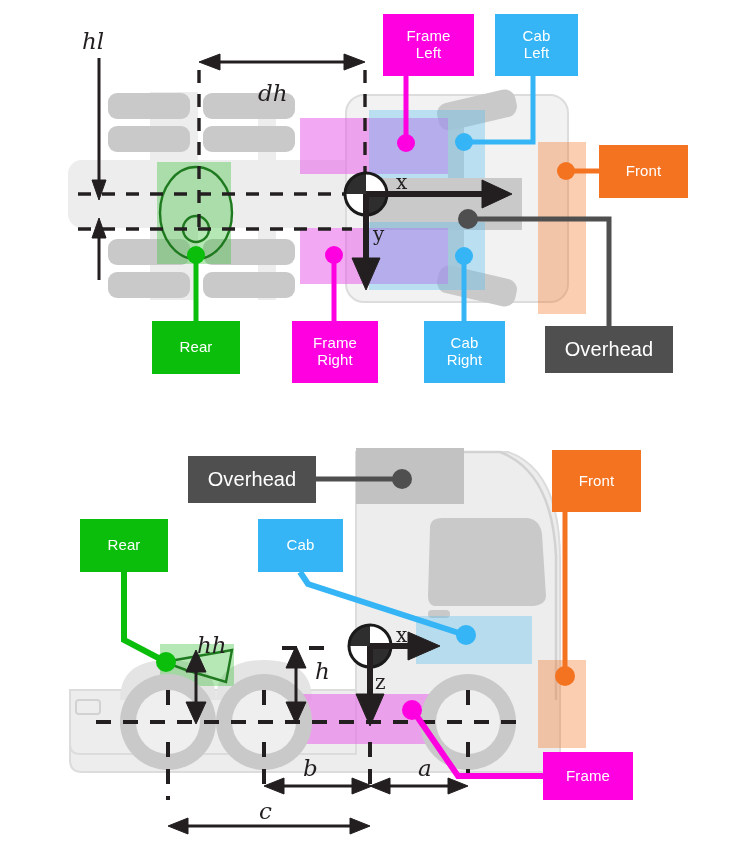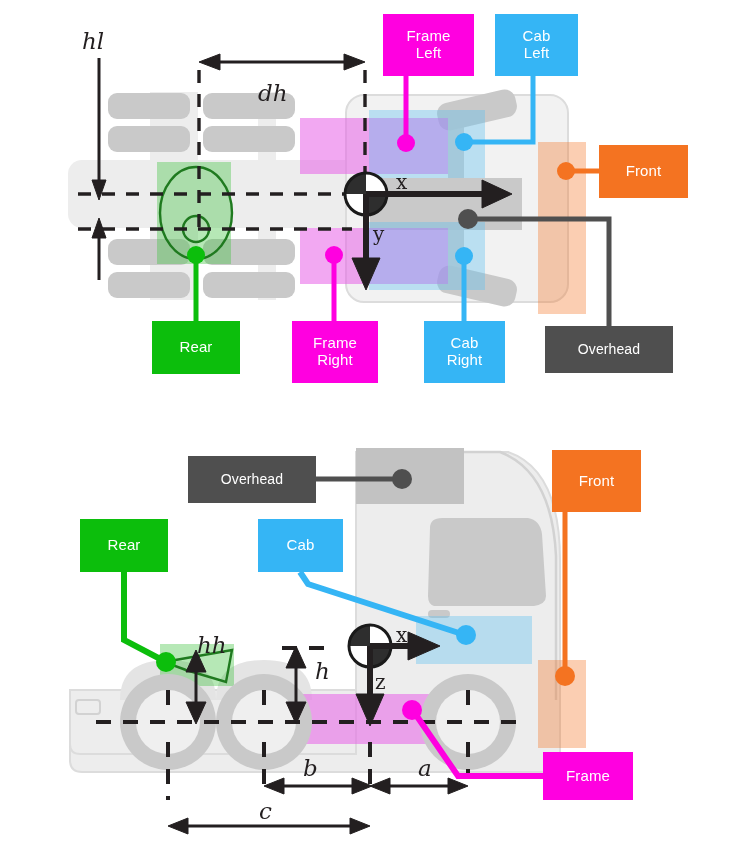--- a/index.html
+++ b/index.html
@@ -27,21 +27,21 @@
     justify-content: center;
     color: #ffffff;
     font-family: "Liberation Sans", sans-serif;
     font-size: 15px;
     line-height: 1.12;
     text-align: center;
     letter-spacing: .1px;
     white-space: pre-line;
     z-index: 40;
   }
-  .label-box.sm { font-size: 14px; }
+  .label-box.sm { font-size: 20px; }
 
   
   .dim {
     position: absolute;
     font-family: "DejaVu Serif", "Liberation Serif", serif;
     font-style: italic;
     font-size: 23px;
     color: #231f20;
     z-index: 35;
     white-space: nowrap;

